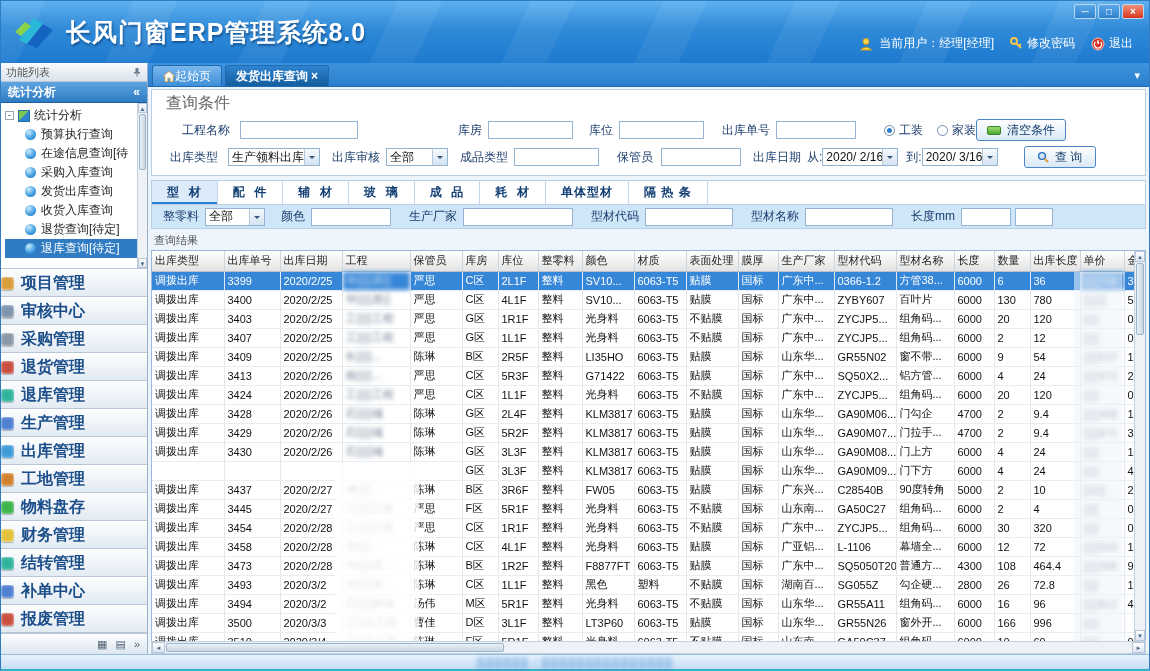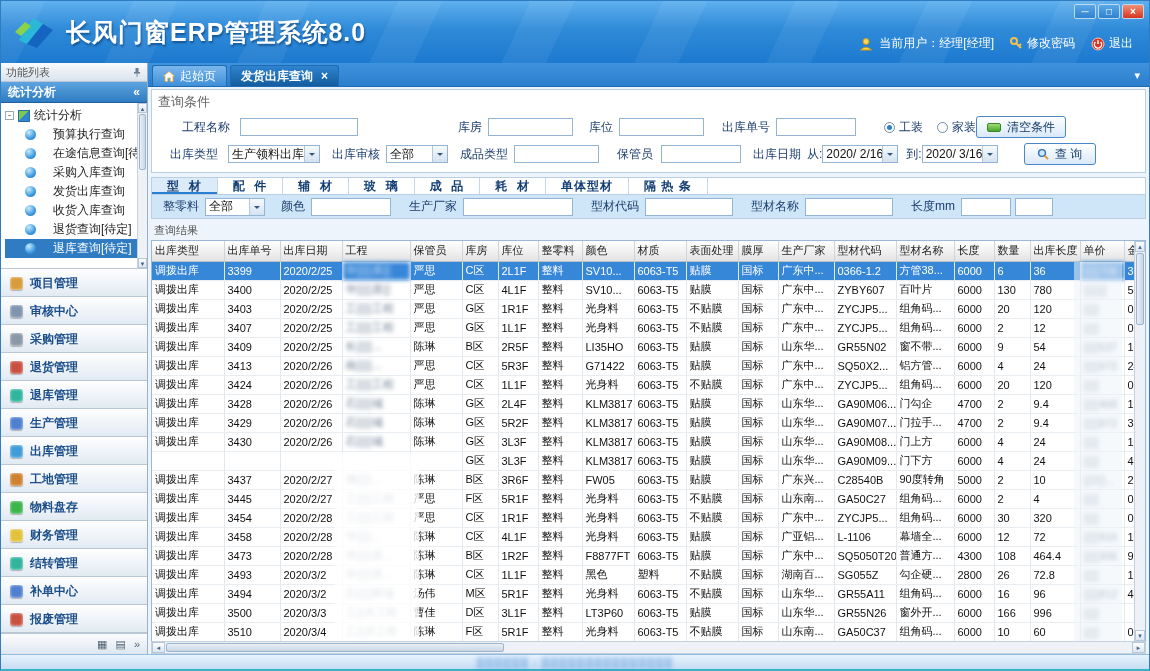--- a/index.html
+++ b/index.html
@@ -29,63 +29,63 @@
   aside{grid-area:side;background:#e9eef5;border-right:1px solid #9ab0c8;display:flex;flex-direction:column;min-height:0}
   .func-title{height:19px;flex:none;background:linear-gradient(#fafbfc,#d9e2ec);border-bottom:1px solid #b8c6d8;
     color:#555;font-size:11px;display:flex;align-items:center;justify-content:space-between;padding:0 5px}
   .section-hdr{height:21px;flex:none;background:linear-gradient(#5da4e0,#2f7cc2);color:#fff;font-weight:bold;
     display:flex;align-items:center;justify-content:space-between;padding:0 7px;border-bottom:1px solid #1f5f9e;cursor:pointer}
   .tree{background:#fff;height:166px;flex:none;position:relative;overflow:hidden;border-bottom:1px solid #b8c6d8;padding:3px 10px 0 4px}
   .tree-root{display:flex;align-items:center;gap:4px;height:19px;white-space:nowrap}
   .expander{width:9px;height:9px;border:1px solid #98a8b8;background:#fff;font-size:9px;line-height:7px;text-align:center;color:#345;flex:none}
   .root-ico{width:12px;height:12px;flex:none;border:1px solid #2a6ca8;background:linear-gradient(135deg,#7bc94f 50%,#2f85d0 50%)}
   .tree-list{list-style:none}
-  .tree-list li{height:19px;display:flex;align-items:center;gap:17px;padding-left:20px;white-space:nowrap;cursor:pointer}
+  .tree-list li{height:19px;display:flex;align-items:center;gap:5px;padding-left:20px;white-space:nowrap;cursor:pointer}
   .tree-list li.active{background:#2f7cc2;color:#fff}
   .tri{width:11px;height:11px;flex:none;border-radius:50%;
     background:radial-gradient(circle at 35% 30%,#c8ecfb,#3d9ae0 60%,#1d6fb8)}
   .tree-scroll{position:absolute;right:0;top:0;width:10px;height:100%;background:#eef2f7;border-left:1px solid #c8d2de;display:flex;flex-direction:column;align-items:stretch}
   .tree-scroll .sarrow{height:10px;font-size:6px}
   .tree-thumb{height:56px;margin:1px;background:linear-gradient(90deg,#eaf0f6,#c8d6e4);border:1px solid #9cb4cc;border-radius:2px}
   .menu{list-style:none;flex:1;display:flex;flex-direction:column;min-height:0}
-  .menu li{flex:1;display:flex;align-items:center;gap:7px;padding-left:9px;
+  .menu li{flex:1;display:flex;align-items:center;gap:7px;padding-left:0;
     background:linear-gradient(#fdfdfe,#e2eaf2);border-top:1px solid #fff;border-bottom:1px solid #b9c6d6;
-    font-weight:bold;color:#1c4f8a;font-size:12px;cursor:pointer;white-space:nowrap}
+    font-weight:bold;color:#1c4f8a;font-size:16px;cursor:pointer;white-space:nowrap}
   .mico{width:13px;height:13px;flex:none;border-radius:3px;
     box-shadow:inset 0 0 3px rgba(255,255,255,.8),0 1px 1px rgba(0,0,0,.25)}
   .sidebar-foot{height:21px;flex:none;background:linear-gradient(#fcfdfe,#dde6f0);display:flex;justify-content:flex-end;
     align-items:center;gap:8px;padding:0 7px;border-top:1px solid #b9c6d6;color:#5a7;color:#567;font-size:11px}
 
   
   main{grid-area:main;display:flex;flex-direction:column;background:#eef4fb;min-width:0;min-height:0}
   .tabstrip{height:24px;flex:none;background:linear-gradient(#3f93de,#2a7ecb);display:flex;align-items:flex-end;
     padding:2px 4px 0 4px;gap:3px;position:relative;border-bottom:1px solid #1e6cb4}
-  .tab{height:21px;display:flex;align-items:center;gap:5px;padding:0 10px;border:1px solid #1e6cb4;border-bottom:none;
+  .tab{height:21px;display:flex;align-items:center;padding:0 10px;border:1px solid #1e6cb4;border-bottom:none;
     border-radius:3px 3px 0 0;background:linear-gradient(#7ab6ec,#3f8fd8);color:#fff;cursor:pointer;white-space:nowrap}
   .tab.active{background:linear-gradient(#2f83d0,#135d9e);font-weight:bold}
   .tab .close{margin-left:3px;font-size:12px;line-height:10px}
   .tab-caret{position:absolute;right:9px;top:6px;color:#fff;font-size:11px;cursor:pointer}
 
   .query-panel{margin:2px 3px 0;flex:none;background:#fff;border:1px solid #b9cfe4;padding:2px 6px 7px}
-  .panel-label{font-size:13px;color:#666;margin:1px 0 2px}
+  .panel-label{font-size:16px;color:#666;margin:1px 8px 2px}
   .qrow{display:flex;align-items:center;margin-top:5px;white-space:nowrap}
   .qrow label{color:#1c3e6e}
   input.txt{height:18px;border:1px solid #94b4d4;font-size:12px;padding:0 3px;font-family:inherit;background:#fff}
   .combo{height:18px;border:1px solid #94b4d4;background:#fff;display:inline-flex;align-items:center;cursor:pointer}
   .combo .val{padding-left:3px;overflow:hidden;white-space:nowrap;flex:1;color:#111}
   .combo .arrow{width:15px;height:16px;flex:none;margin-left:auto;background:linear-gradient(#f6fafd,#d4e2f0);
     border-left:1px solid #b4c8dc;display:flex;align-items:center;justify-content:center}
   .arrow i{display:block;width:0;height:0;border:3.5px solid transparent;border-top-color:#35577e;margin-top:4px}
   .radio{width:11px;height:11px;border:1px solid #6f8cae;border-radius:50%;background:#fff;display:inline-block;position:relative;flex:none;cursor:pointer}
   .radio.on::after{content:"";position:absolute;inset:2px;background:#2a7fd0;border-radius:50%}
   .btn{height:22px;border:1px solid #4b87c8;border-radius:3px;background:linear-gradient(#ffffff,#d9e9f8);
     display:inline-flex;align-items:center;gap:6px;padding:0 10px;color:#173e6b;font-size:12px;cursor:pointer;font-family:inherit}
   .eraser{width:14px;height:9px;border-radius:2px;background:linear-gradient(#9fdc72,#4aa832);border:1px solid #3a8426;flex:none}
 
-  .mat-tabs{display:flex;margin:4px 3px 0;flex:none;background:#fff;border:1px solid #b9cfe4;border-bottom:none;height:17px;list-style:none}
+  .mat-tabs{display:flex;margin:4px 3px 0;flex:none;background:#fff;border:1px solid #b9cfe4;border-bottom:none;height:24px;list-style:none}
   .mat-tabs li{padding:0 15px;display:flex;align-items:center;border-right:1px solid #c3d6ea;color:#123e73;
     font-weight:bold;letter-spacing:1px;cursor:pointer;white-space:pre}
   .mat-tabs li.active{background:#dcebfa;box-shadow:inset 0 -2px 0 #2a7fd0}
 
   .sub-filters{display:flex;align-items:center;margin:0 3px;flex:none;background:#cfe5f8;border:1px solid #b9cfe4;
     height:25px;padding:0 9px;white-space:nowrap}
   .sub-filters label{color:#1c3e6e}
 
   .results-label{margin:4px 6px 2px;flex:none;font-size:11px;color:#555}
   .table-zone{position:relative;margin:0 3px;border:1px solid #9ab8d8;border-bottom:none;background:#fff;flex:1;overflow:hidden}

